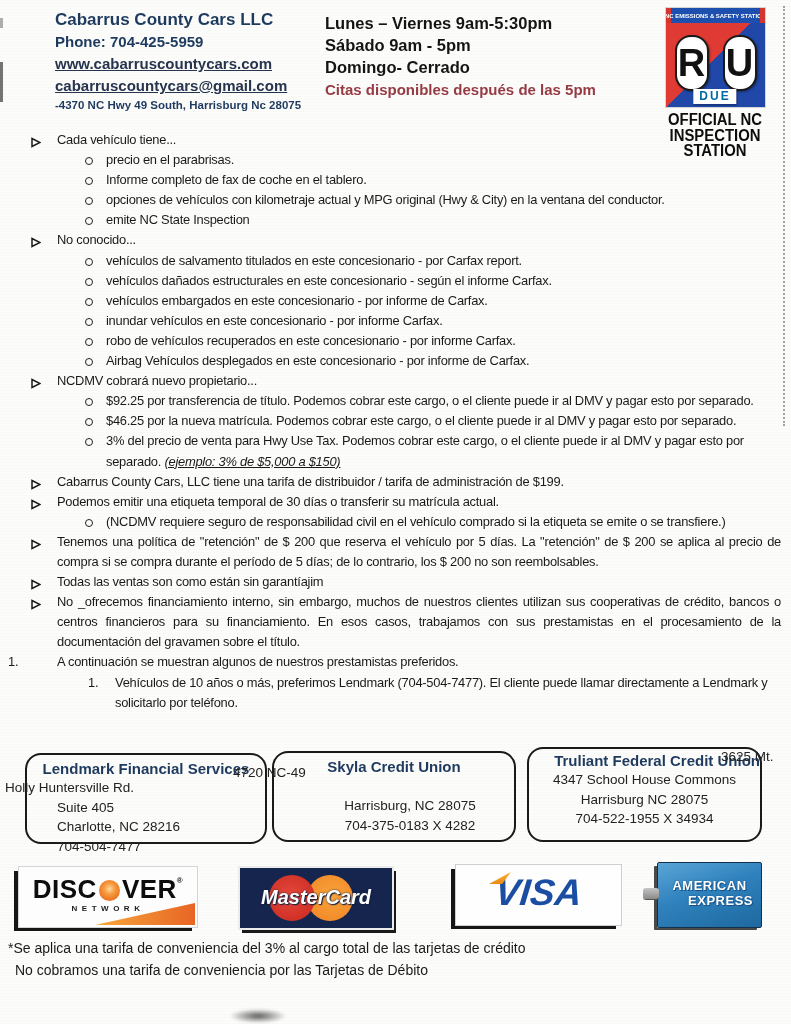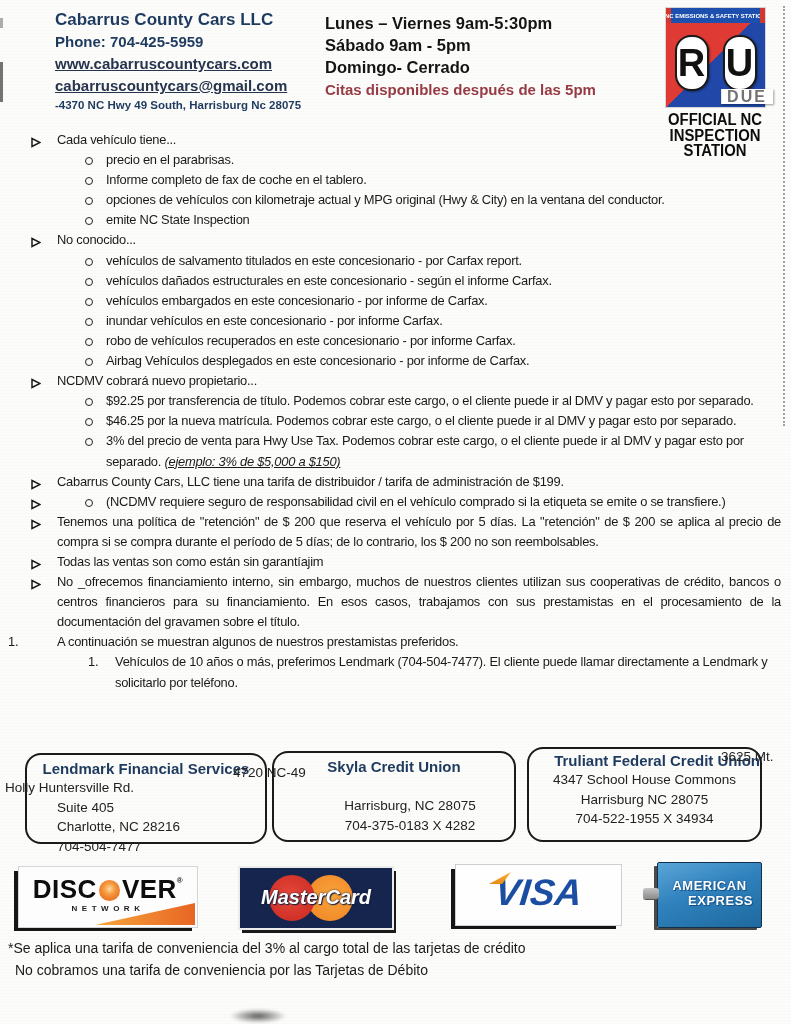--- a/index.html
+++ b/index.html
@@ -20,21 +20,21 @@
   .sign{width:99px;margin:0 auto;box-shadow:0 0 0 1px rgba(0,0,0,0.15);}
   .sign .banner{position:relative;height:15px;background:#1c4fae;display:flex;align-items:center;justify-content:center;overflow:hidden;}
   .sign .banner span{color:#fff;font-size:9px;font-weight:bold;white-space:nowrap;transform:scale(0.66);}
   .sign .banner:before,.sign .banner:after{content:"";position:absolute;top:0;bottom:0;width:5px;background:#d4362e;}
   .sign .banner:before{left:0;} .sign .banner:after{right:0;}
   .sign .field{position:relative;height:84px;background:linear-gradient(135deg,#df3a33 0%,#df3a33 46%,#2148a8 46%,#2148a8 100%);}
   .sign .lbox{position:absolute;top:12px;width:30px;height:52px;background:#fff;display:flex;align-items:center;justify-content:center;
               font-size:38px;font-weight:900;color:#111;box-shadow:1px 1px 2px rgba(0,0,0,0.4);}
   .sign .lbox.r{left:9px;} .sign .lbox.u{left:57px;}
   .sign .due{position:absolute;left:50%;transform:translateX(-50%);bottom:3px;background:#fff;padding:0 6px;
-             font-size:16px;line-height:15px;font-weight:800;letter-spacing:2px;color:#737373;box-shadow:1px 1px 2px rgba(0,0,0,0.4);margin-left:32px;}
+             font-size:12px;line-height:15px;font-weight:800;letter-spacing:2px;color:#0369a1;box-shadow:1px 1px 2px rgba(0,0,0,0.4);}
   .insp .caption{margin-top:5px;text-align:center;font-weight:800;font-size:16px;line-height:15.5px;color:#0d0d0d;transform:scaleX(0.93);}
   
   .content{position:absolute;left:0;top:130px;width:781px;}
   .it{position:relative;padding-left:57px;font-size:12.9px;line-height:20.1px;letter-spacing:-0.25px;color:#1a1a1a;}
   .it.jst{text-align:justify;}
   .it .mk{position:absolute;left:31px;top:4px;}
   .it.c{padding-left:106px;}
   .it.c .mk{left:85px;top:7px;width:6px;height:6px;border:1.2px solid #222;border-radius:50%;background:transparent;}
   .it.n1 .num,.it.n2 .num{position:absolute;}
   .it.n1 .num{left:8px;}
@@ -160,21 +160,21 @@
             <polygon points="1,1.5 9,5.5 1,9.5" fill="#fcfcfa" stroke="#1a1a1a" stroke-width="1.5"></polygon>
           </svg></span><span>NCDMV cobrará nuevo propietario...</span></div>
       <div class="it c"><span class="mk"></span><span>$92.25 por transferencia de título. Podemos cobrar este cargo, o el cliente puede ir al DMV y pagar esto por separado.</span></div>
       <div class="it c"><span class="mk"></span><span>$46.25 por la nueva matrícula. Podemos cobrar este cargo, o el cliente puede ir al DMV y pagar esto por separado.</span></div>
       <div class="it c"><span class="mk"></span><span>3% del precio de venta para Hwy Use Tax. Podemos cobrar este cargo, o el cliente puede ir al DMV y pagar esto por separado. </span><span class="ul">(ejemplo: 3% de $5,000 a $150)</span></div>
       <div class="it a"><span class="mk"><svg width="10" height="11" viewBox="0 0 10 11">
             <polygon points="1,1.5 9,5.5 1,9.5" fill="#fcfcfa" stroke="#1a1a1a" stroke-width="1.5"></polygon>
           </svg></span><span>Cabarrus County Cars, LLC tiene una tarifa de distribuidor / tarifa de administración de $199.</span></div>
       <div class="it a"><span class="mk"><svg width="10" height="11" viewBox="0 0 10 11">
             <polygon points="1,1.5 9,5.5 1,9.5" fill="#fcfcfa" stroke="#1a1a1a" stroke-width="1.5"></polygon>
-          </svg></span></div>
+          </svg></span><span>Podemos emitir una etiqueta temporal de 30 días o transferir su matrícula actual.</span></div>
       <div class="it c"><span class="mk"></span><span>(NCDMV requiere seguro de responsabilidad civil en el vehículo comprado si la etiqueta se emite o se transfiere.)</span></div>
       <div class="it a jst"><span class="mk"><svg width="10" height="11" viewBox="0 0 10 11">
             <polygon points="1,1.5 9,5.5 1,9.5" fill="#fcfcfa" stroke="#1a1a1a" stroke-width="1.5"></polygon>
           </svg></span><span>Tenemos una política de "retención" de $ 200 que reserva el vehículo por 5 días. La "retención" de $ 200 se aplica al precio de compra si se compra durante el período de 5 días; de lo contrario, los $ 200 no son reembolsables.</span></div>
       <div class="it a"><span class="mk"><svg width="10" height="11" viewBox="0 0 10 11">
             <polygon points="1,1.5 9,5.5 1,9.5" fill="#fcfcfa" stroke="#1a1a1a" stroke-width="1.5"></polygon>
           </svg></span><span>Todas las ventas son como están sin garantíajim</span></div>
       <div class="it a jst"><span class="mk"><svg width="10" height="11" viewBox="0 0 10 11">
             <polygon points="1,1.5 9,5.5 1,9.5" fill="#fcfcfa" stroke="#1a1a1a" stroke-width="1.5"></polygon>
           </svg></span><span>No _ofrecemos financiamiento interno, sin embargo, muchos de nuestros clientes utilizan sus cooperativas de crédito, bancos o centros financieros para su financiamiento. En esos casos, trabajamos con sus prestamistas en el procesamiento de la documentación del gravamen sobre el título.</span></div>

